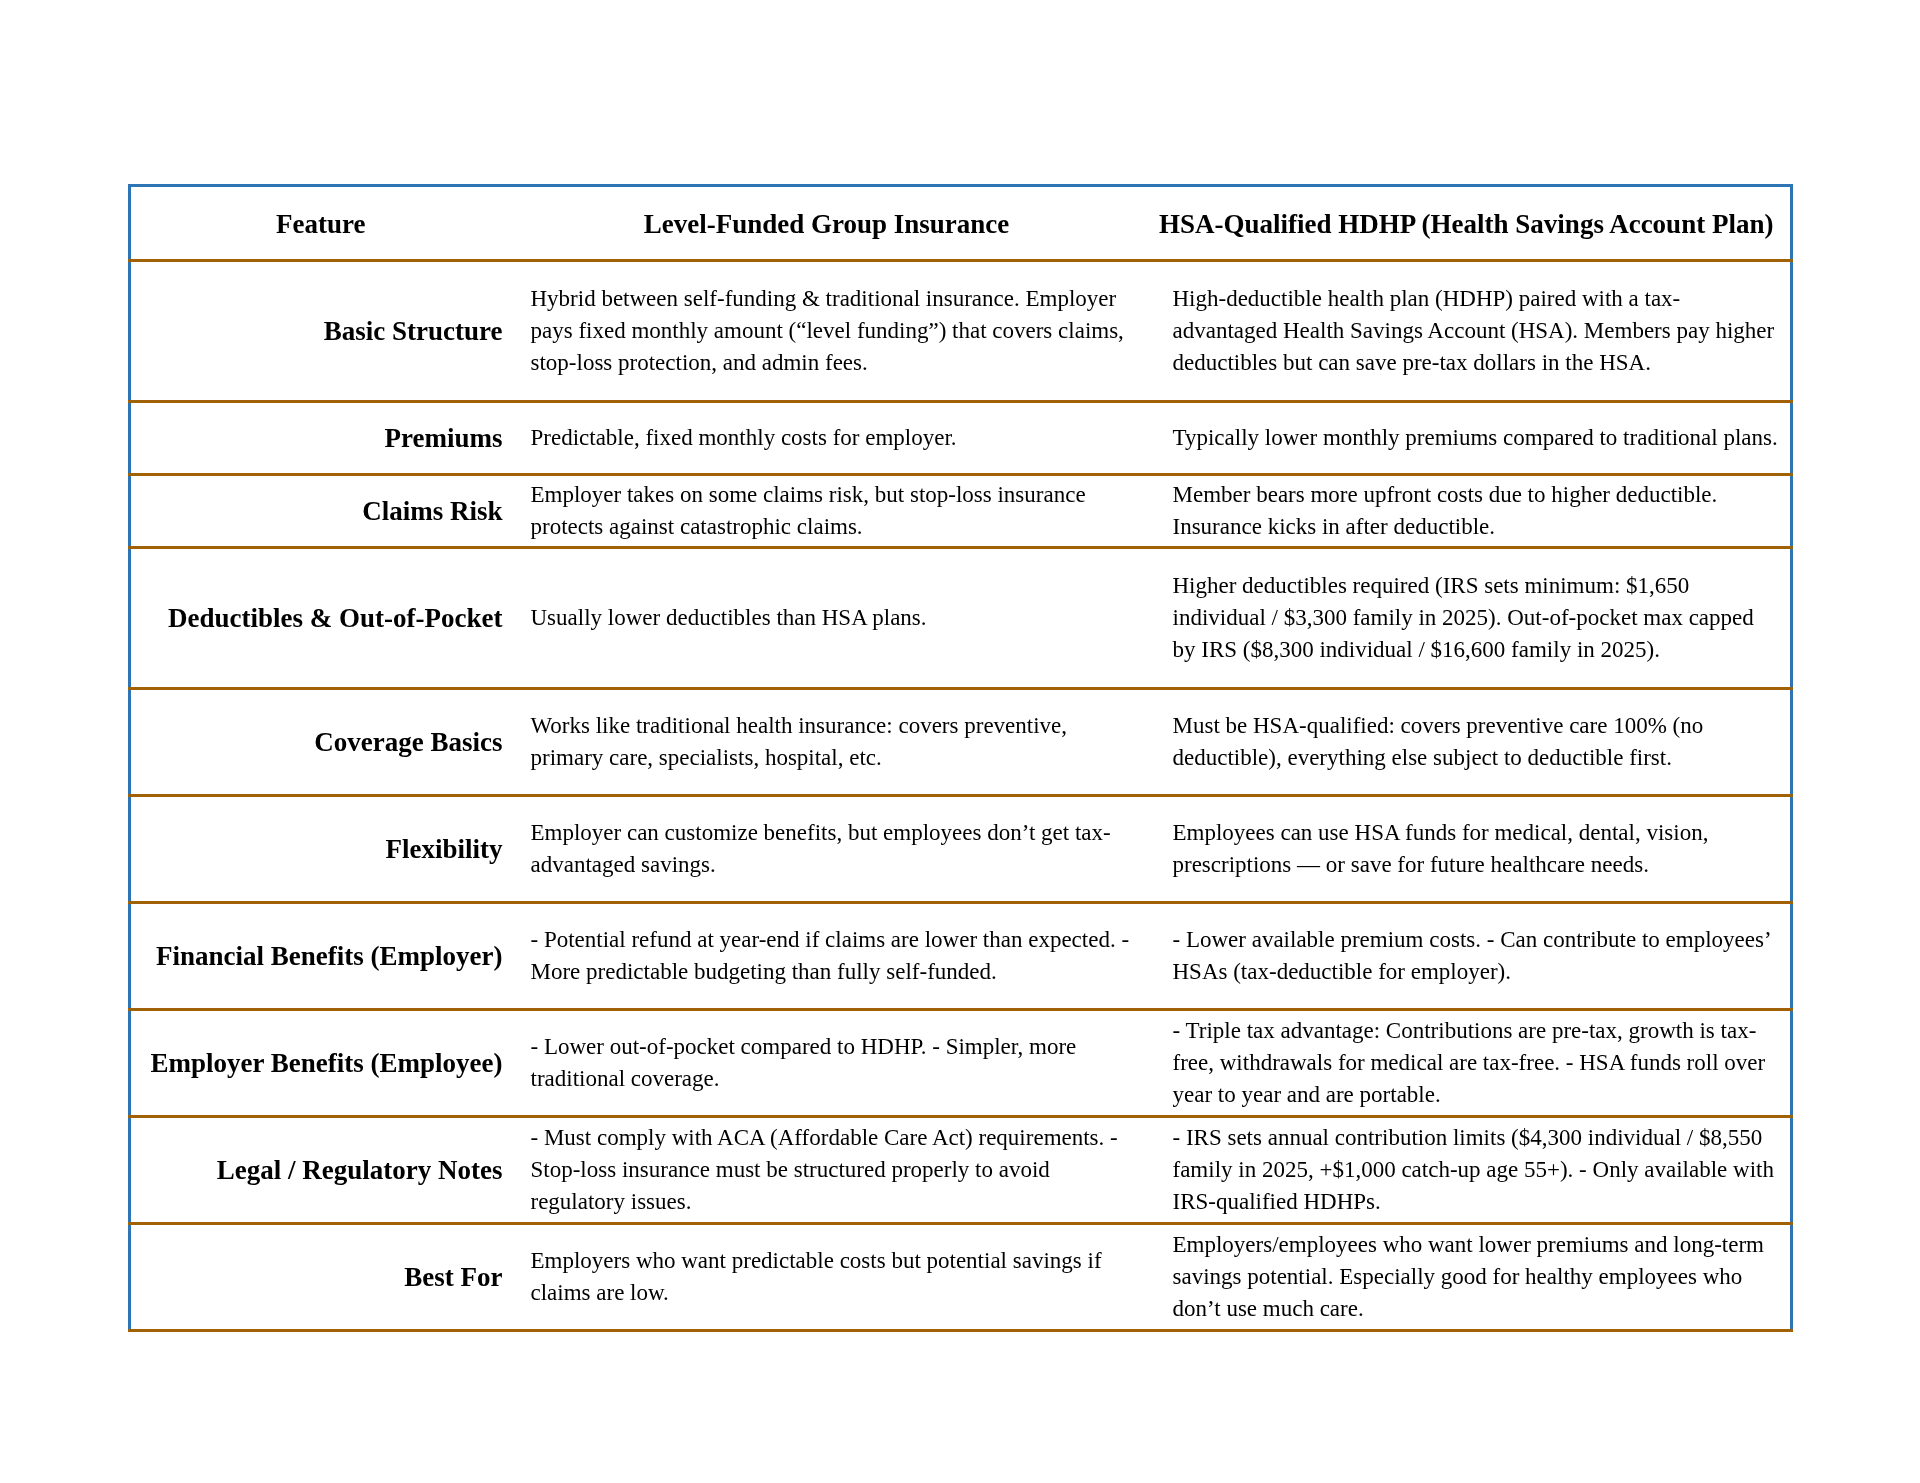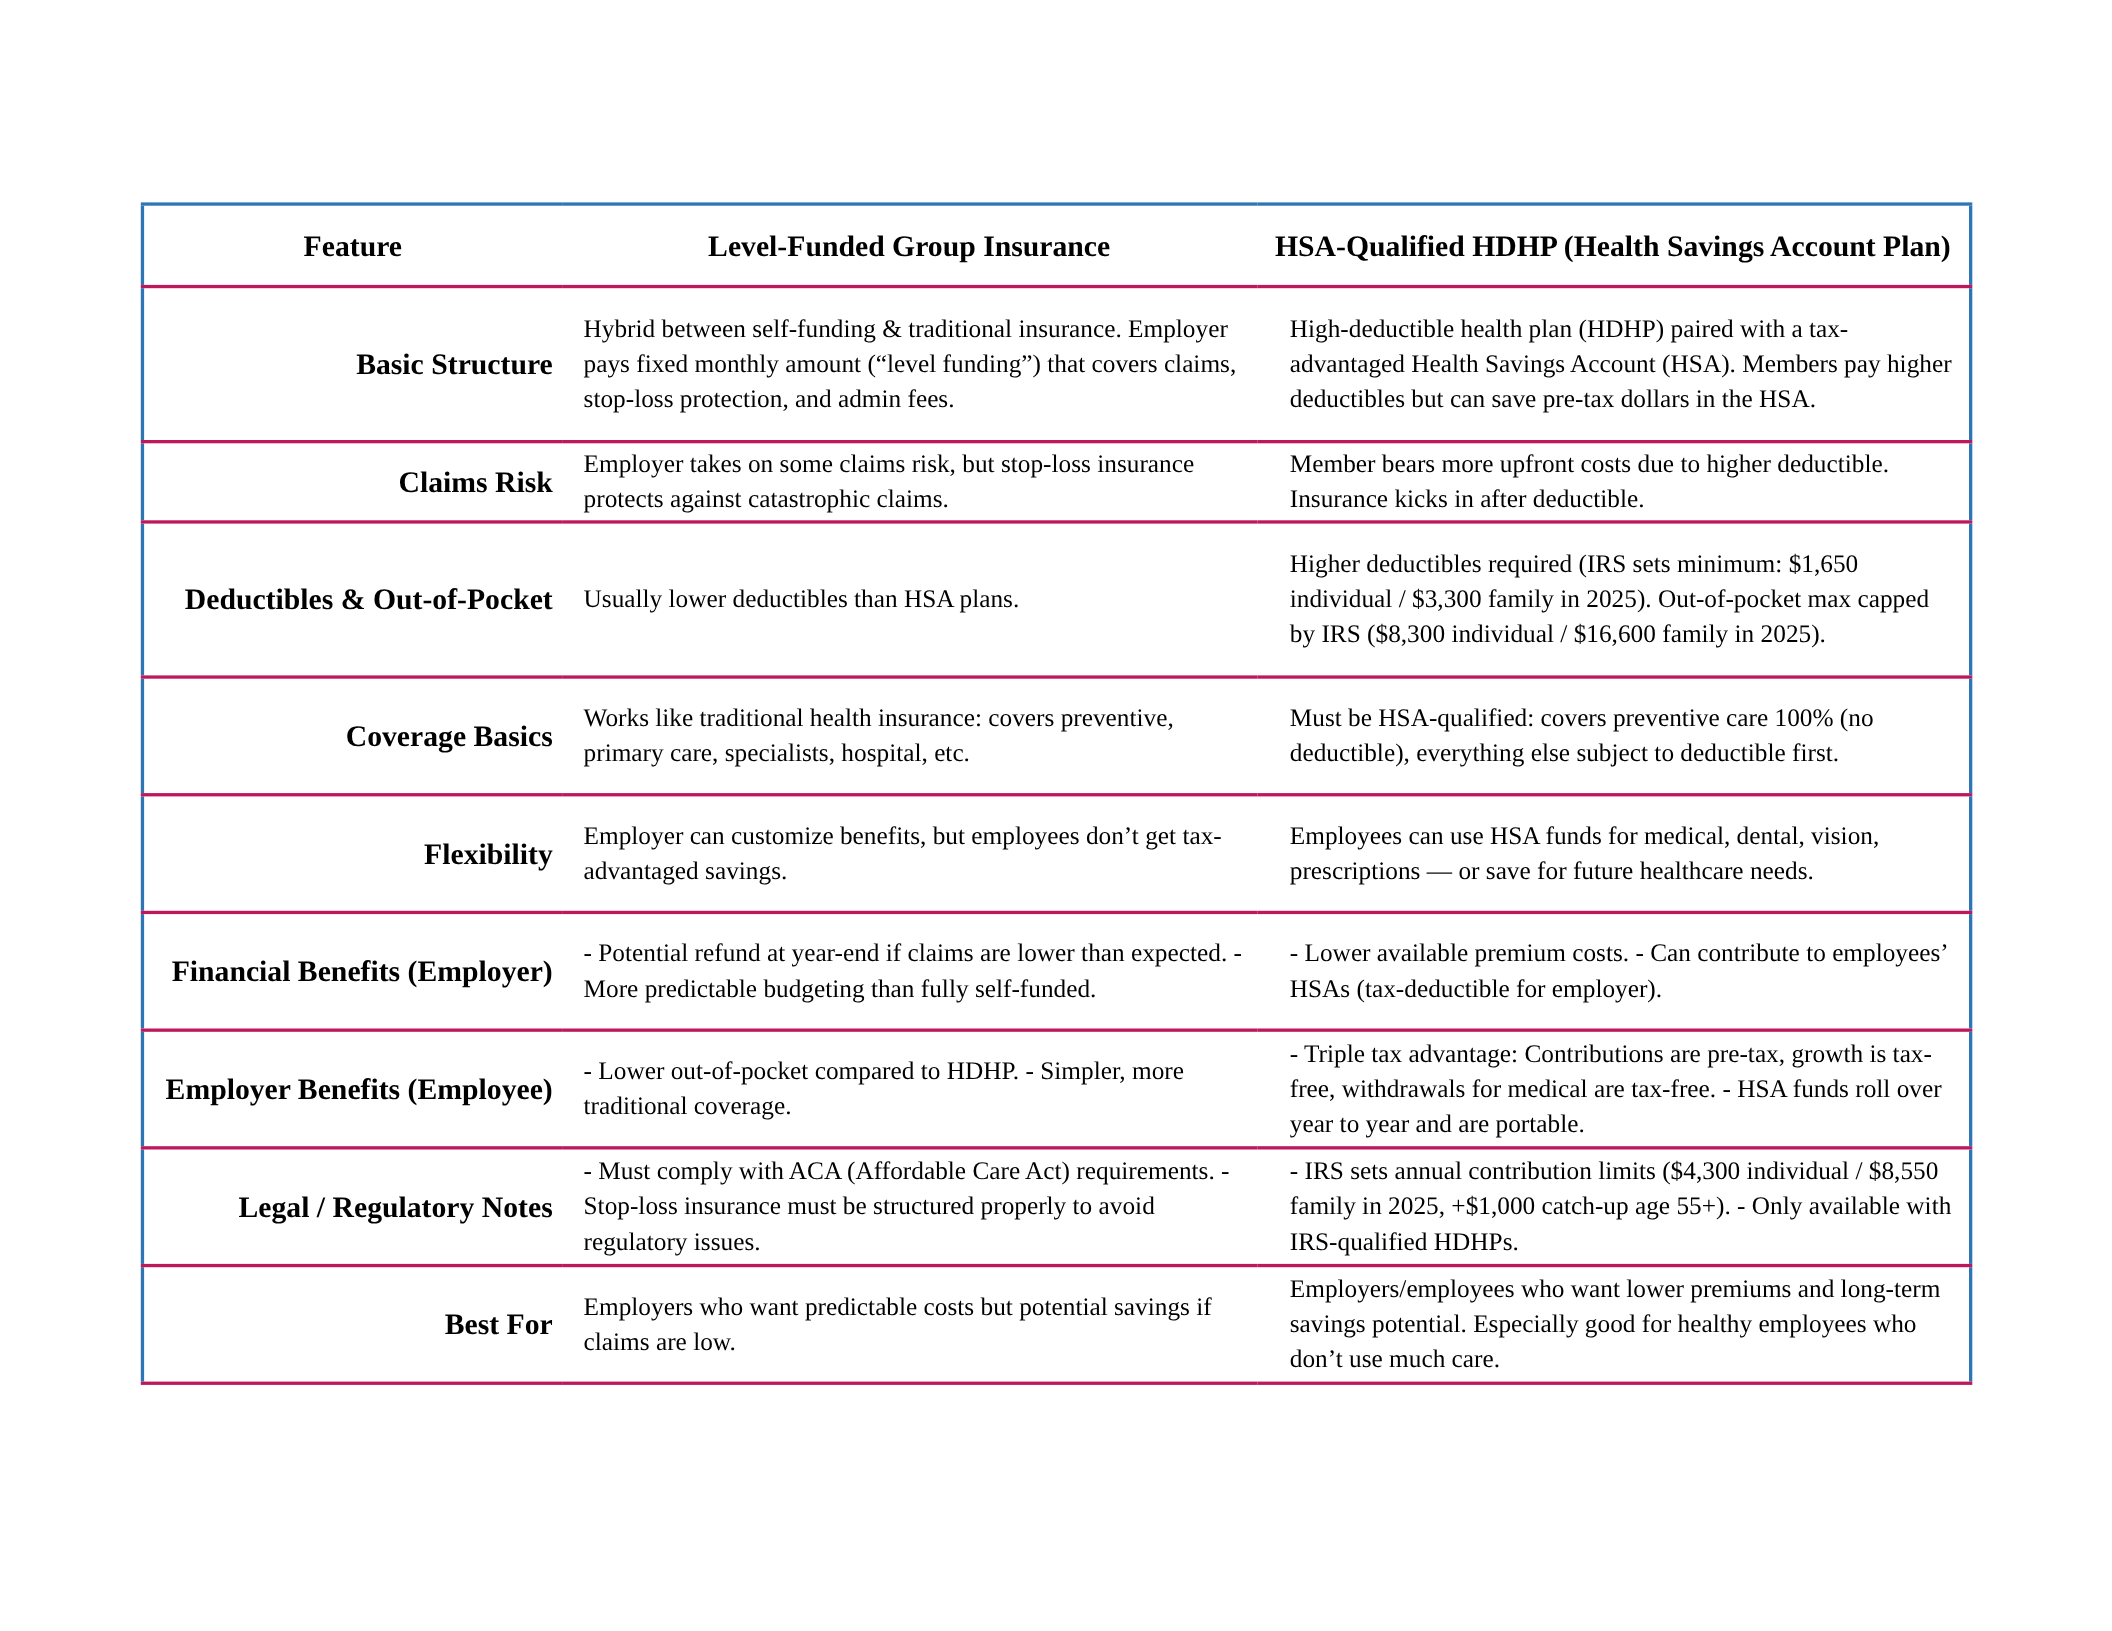--- a/index.html
+++ b/index.html
@@ -7,21 +7,21 @@
          font-family: "Liberation Serif", "DejaVu Serif", serif; color: #000; }
   .page-table {
     position: absolute; left: 128px; top: 184px; width: 1662px;
     border-collapse: collapse; table-layout: fixed;
     border: 3px solid #2E75B6;
   }
   .page-table col.c1 { width: 381px; }
   .page-table col.c2 { width: 632px; }
   .page-table col.c3 { width: 649px; }
   .page-table th, .page-table td {
-    border-top: 3px solid #2E75B6; border-bottom: 3px solid #be185d;
+    border-top: 3px solid #2E75B6; border-bottom: 3px solid #a16207;
     border-left: none; border-right: none; vertical-align: middle;
   }
   .page-table th {
     font-weight: bold; font-size: 27px; line-height: 32px; text-align: center;
     padding: 4px 8px 2px 8px; height: 66px;
   }
   .page-table td.feat {
     font-weight: bold; font-size: 27px; line-height: 37px; text-align: right;
     padding: 2px 8px 2px 4px;
   }
@@ -56,20 +56,25 @@
       <th>Level-Funded Group Insurance</th>
       <th>HSA-Qualified HDHP (Health Savings Account Plan)</th>
     </tr>
   </thead>
   <tbody>
     <tr class="r-basic">
       <td class="feat">Basic Structure</td>
       <td class="val c2cell">Hybrid between self-funding &amp; traditional insurance. Employer pays fixed monthly amount (“level funding”) that covers claims, stop-loss protection, and admin fees.</td>
       <td class="val c3cell">High-deductible health plan (HDHP) paired with a tax-advantaged Health Savings Account (HSA). Members pay higher deductibles but can save pre-tax dollars in the HSA.</td>
     </tr>
+    <tr class="r-prem">
+      <td class="feat">Premiums</td>
+      <td class="val c2cell">Predictable, fixed monthly costs for employer.</td>
+      <td class="val c3cell">Typically lower monthly premiums compared to traditional plans.</td>
+    </tr>
     <tr class="r-claims">
       <td class="feat">Claims Risk</td>
       <td class="val c2cell">Employer takes on some claims risk, but stop-loss insurance protects against catastrophic claims.</td>
       <td class="val c3cell">Member bears more upfront costs due to higher deductible. Insurance kicks in after deductible.</td>
     </tr>
     <tr class="r-ded">
       <td class="feat">Deductibles &amp; Out-of-Pocket</td>
       <td class="val c2cell">Usually lower deductibles than HSA plans.</td>
       <td class="val c3cell">Higher deductibles required (IRS sets minimum: $1,650 individual / $3,300 family in 2025). Out-of-pocket max capped by IRS ($8,300 individual / $16,600 family in 2025).</td>
     </tr>

